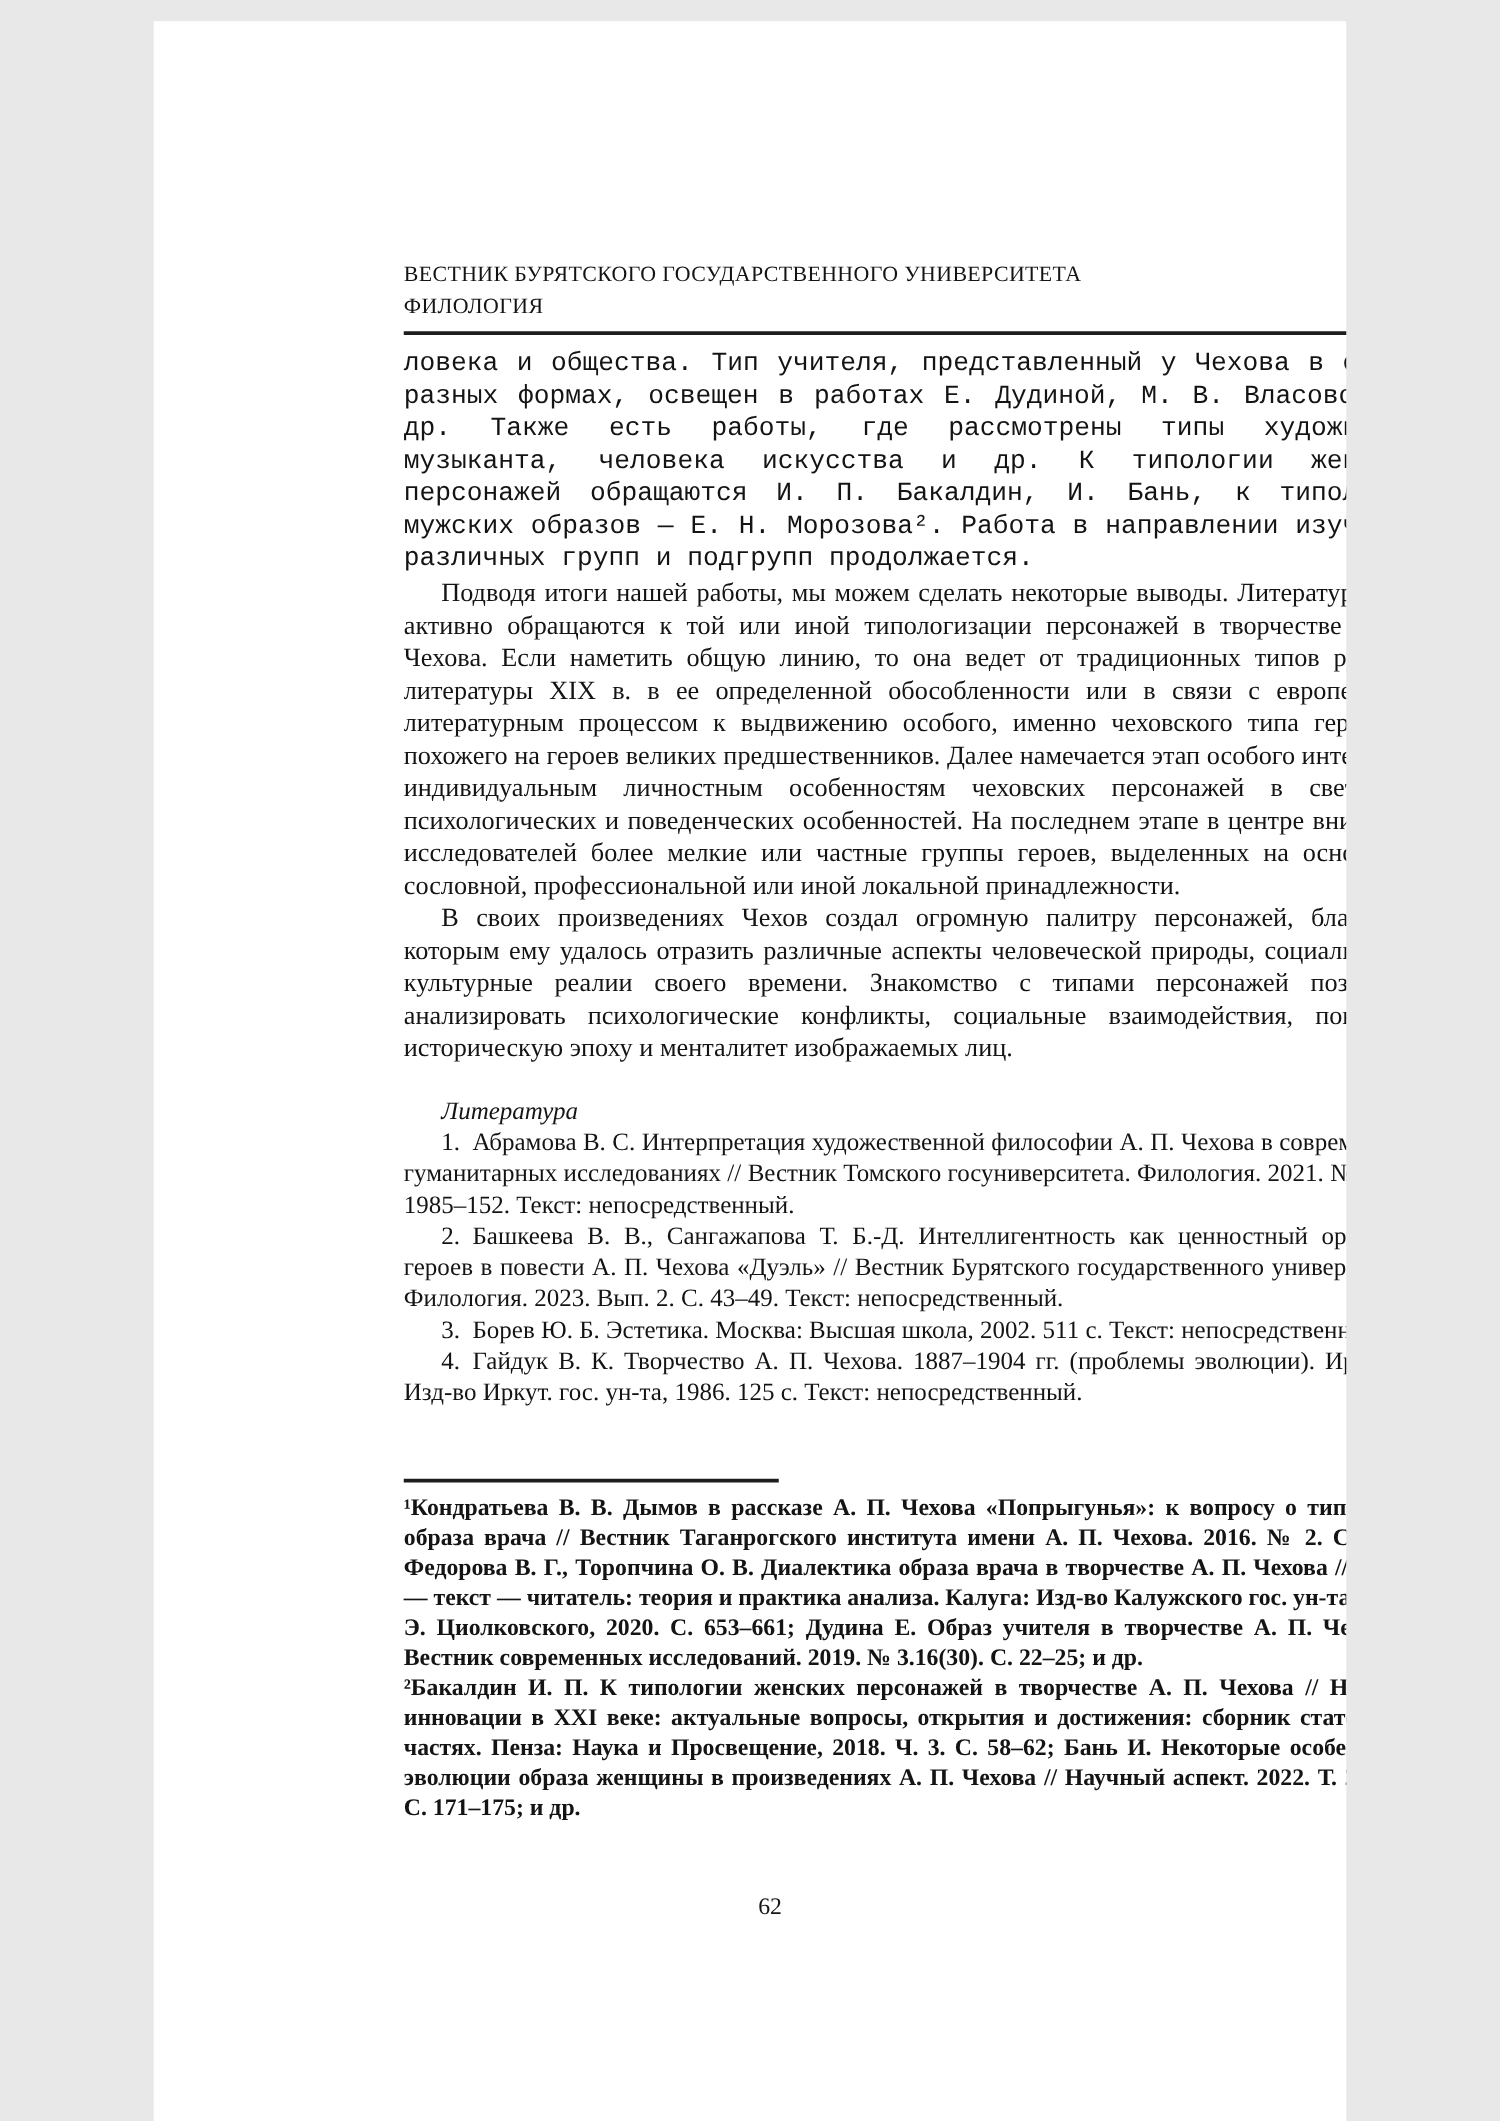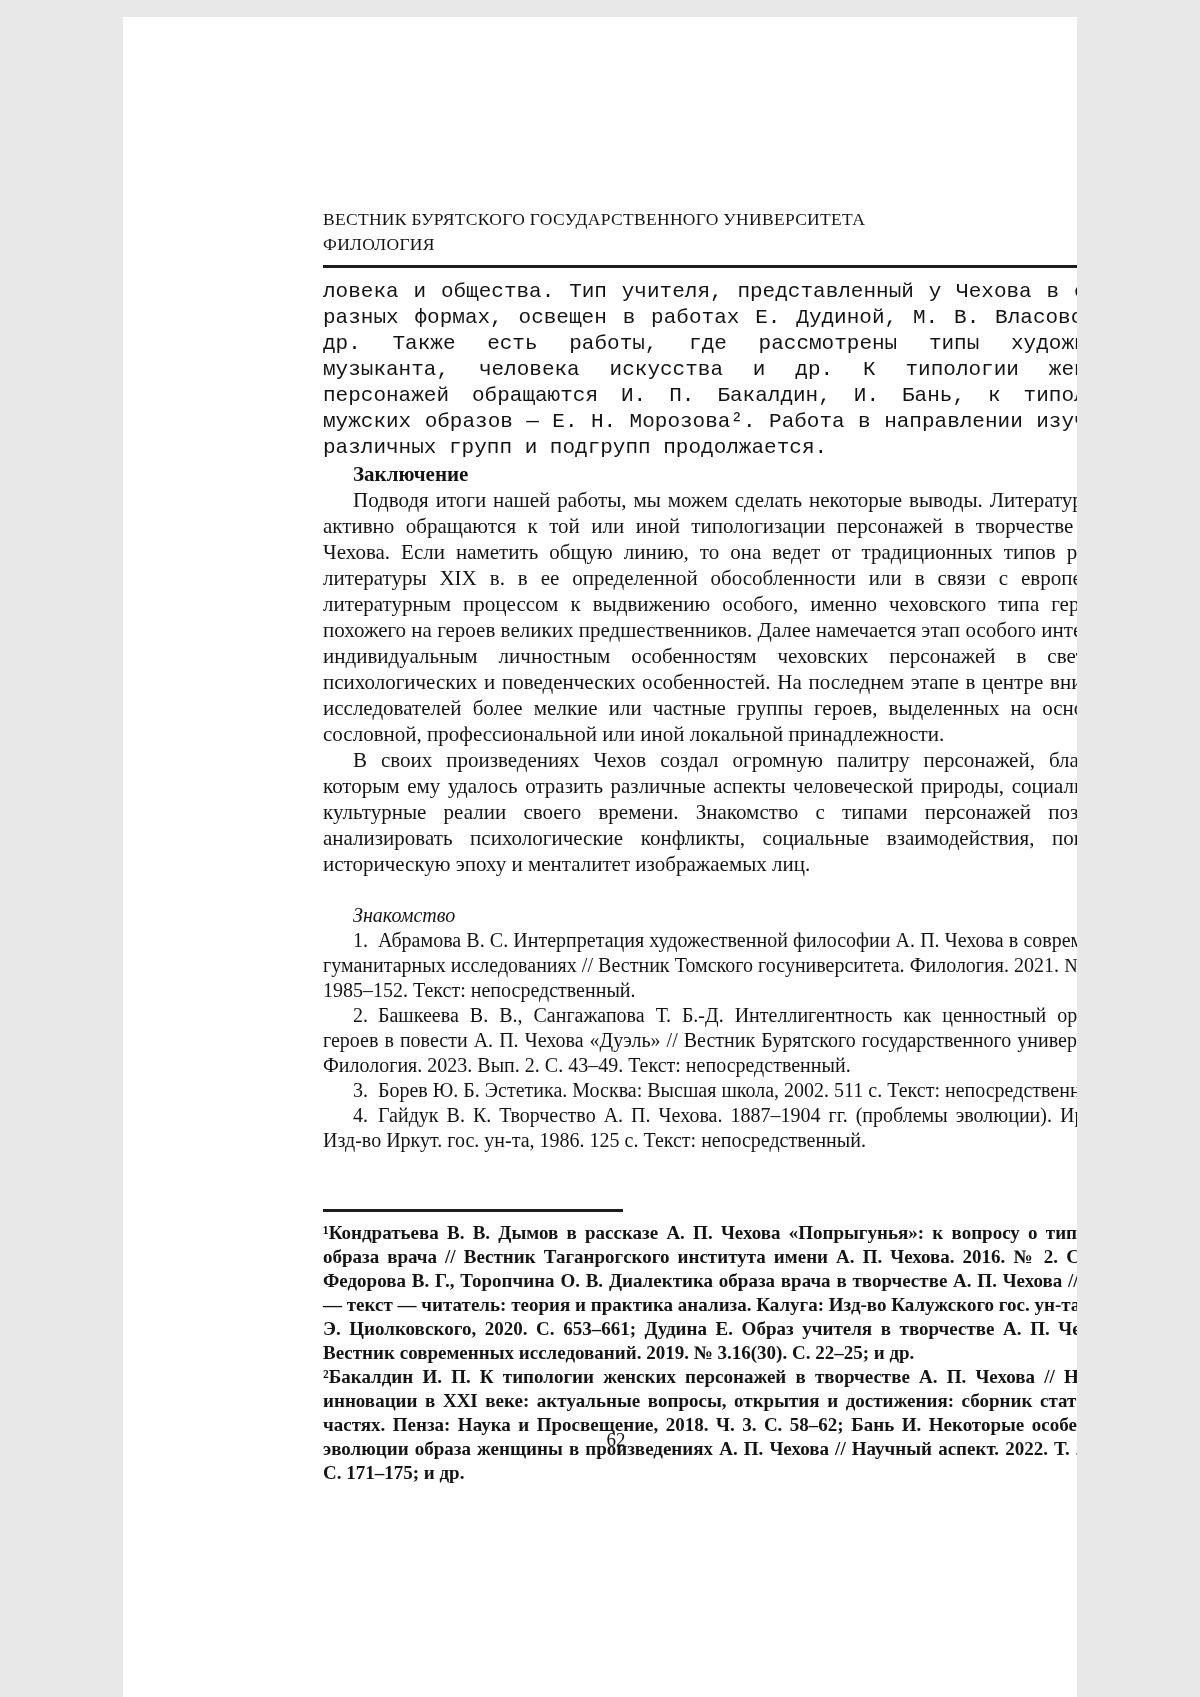--- a/index.html
+++ b/index.html
@@ -78,21 +78,21 @@
   .footnotes p {
     margin: 0;
     font-size: 19px;
     line-height: 24px;
     text-align: justify;
   }
   .page-number {
     position: absolute;
     left: 0;
     right: 0;
-    top: 1412px;
+    top: 1498px;
     text-align: center;
     font-size: 19px;
     padding-left: 32px;
   }
 </style>
 </head>
 <body>
 
 <div class="page">
   <div class="content">
@@ -101,27 +101,26 @@
       <div class="running-head">ВЕСТНИК БУРЯТСКОГО ГОСУДАРСТВЕННОГО УНИВЕРСИТЕТА</div>
       <div class="running-head head-row2">
         <span>ФИЛОЛОГИЯ</span>
         <span>2024/6</span>
       </div>
       <hr class="head-rule">
     </header>
 
     <main class="bodytext">
       <p class="no-indent">ловека и общества. Тип учителя, представленный у Чехова в самых разных формах, освещен в работах Е. Дудиной, М. В. Власовой¹ и др. Также есть работы, где рассмотрены типы художника, музыканта, человека искусства и др. К типологии женских персонажей обращаются И. П. Бакалдин, И. Бань, к типологии мужских образов — Е. Н. Морозова². Работа в направлении изучения различных групп и подгрупп продолжается.</p>
-      <h3 class="conclusion">Заключение</h3>
       <p class="indent">Подводя итоги нашей работы, мы можем сделать некоторые выводы. Литературоведы активно обращаются к той или иной типологизации персонажей в творчестве А. П. Чехова. Если наметить общую линию, то она ведет от традиционных типов русской литературы XIX в. в ее определенной обособленности или в связи с европейским литературным процессом к выдвижению особого, именно чеховского типа героя, не похожего на героев великих предшественников. Далее намечается этап особого интереса к индивидуальным личностным особенностям чеховских персонажей в свете их психологических и поведенческих особенностей. На последнем этапе в центре внимания исследователей более мелкие или частные группы героев, выделенных на основании сословной, профессиональной или иной локальной принадлежности.</p>
       <p class="indent">В своих произведениях Чехов создал огромную палитру персонажей, благодаря которым ему удалось отразить различные аспекты человеческой природы, социальные и культурные реалии своего времени. Знакомство с типами персонажей позволяет анализировать психологические конфликты, социальные взаимодействия, понимать историческую эпоху и менталитет изображаемых лиц.</p>
     </main>
 
     <section class="refs">
-      <div class="lit-heading">Знакомство</div>
+      <div class="lit-heading">Литература</div>
       <p>1. Абрамова В. С. Интерпретация художественной философии А. П. Чехова в современных гуманитарных исследованиях // Вестник Томского госуниверситета. Филология. 2021. № 69. С. 1985–152. Текст: непосредственный.</p>
       <p>2. Башкеева В. В., Сангажапова Т. Б.-Д. Интеллигентность как ценностный ориентир героев в повести А. П. Чехова «Дуэль» // Вестник Бурятского государственного университета. Филология. 2023. Вып. 2. С. 43–49. Текст: непосредственный.</p>
       <p>3. Борев Ю. Б. Эстетика. Москва: Высшая школа, 2002. 511 с. Текст: непосредственный.</p>
       <p>4. Гайдук В. К. Творчество А. П. Чехова. 1887–1904 гг. (проблемы эволюции). Иркутск: Изд-во Иркут. гос. ун-та, 1986. 125 с. Текст: непосредственный.</p>
     </section>
 
     <section class="footnotes">
       <hr class="fn-rule">
       <p>¹Кондратьева В. В. Дымов в рассказе А. П. Чехова «Попрыгунья»: к вопросу о типологии образа врача // Вестник Таганрогского института имени А. П. Чехова. 2016. № 2. С. 7–10; Федорова В. Г., Торопчина О. В. Диалектика образа врача в творчестве А. П. Чехова // Автор — текст — читатель: теория и практика анализа. Калуга: Изд-во Калужского гос. ун-та им. К. Э. Циолковского, 2020. С. 653–661; Дудина Е. Образ учителя в творчестве А. П. Чехова // Вестник современных исследований. 2019. № 3.16(30). С. 22–25; и др.</p>
       <p>²Бакалдин И. П. К типологии женских персонажей в творчестве А. П. Чехова // Наука и инновации в XXI веке: актуальные вопросы, открытия и достижения: сборник статей: в 3 частях. Пенза: Наука и Просвещение, 2018. Ч. 3. С. 58–62; Бань И. Некоторые особенности эволюции образа женщины в произведениях А. П. Чехова // Научный аспект. 2022. Т. 2, № 3. С. 171–175; и др.</p>

